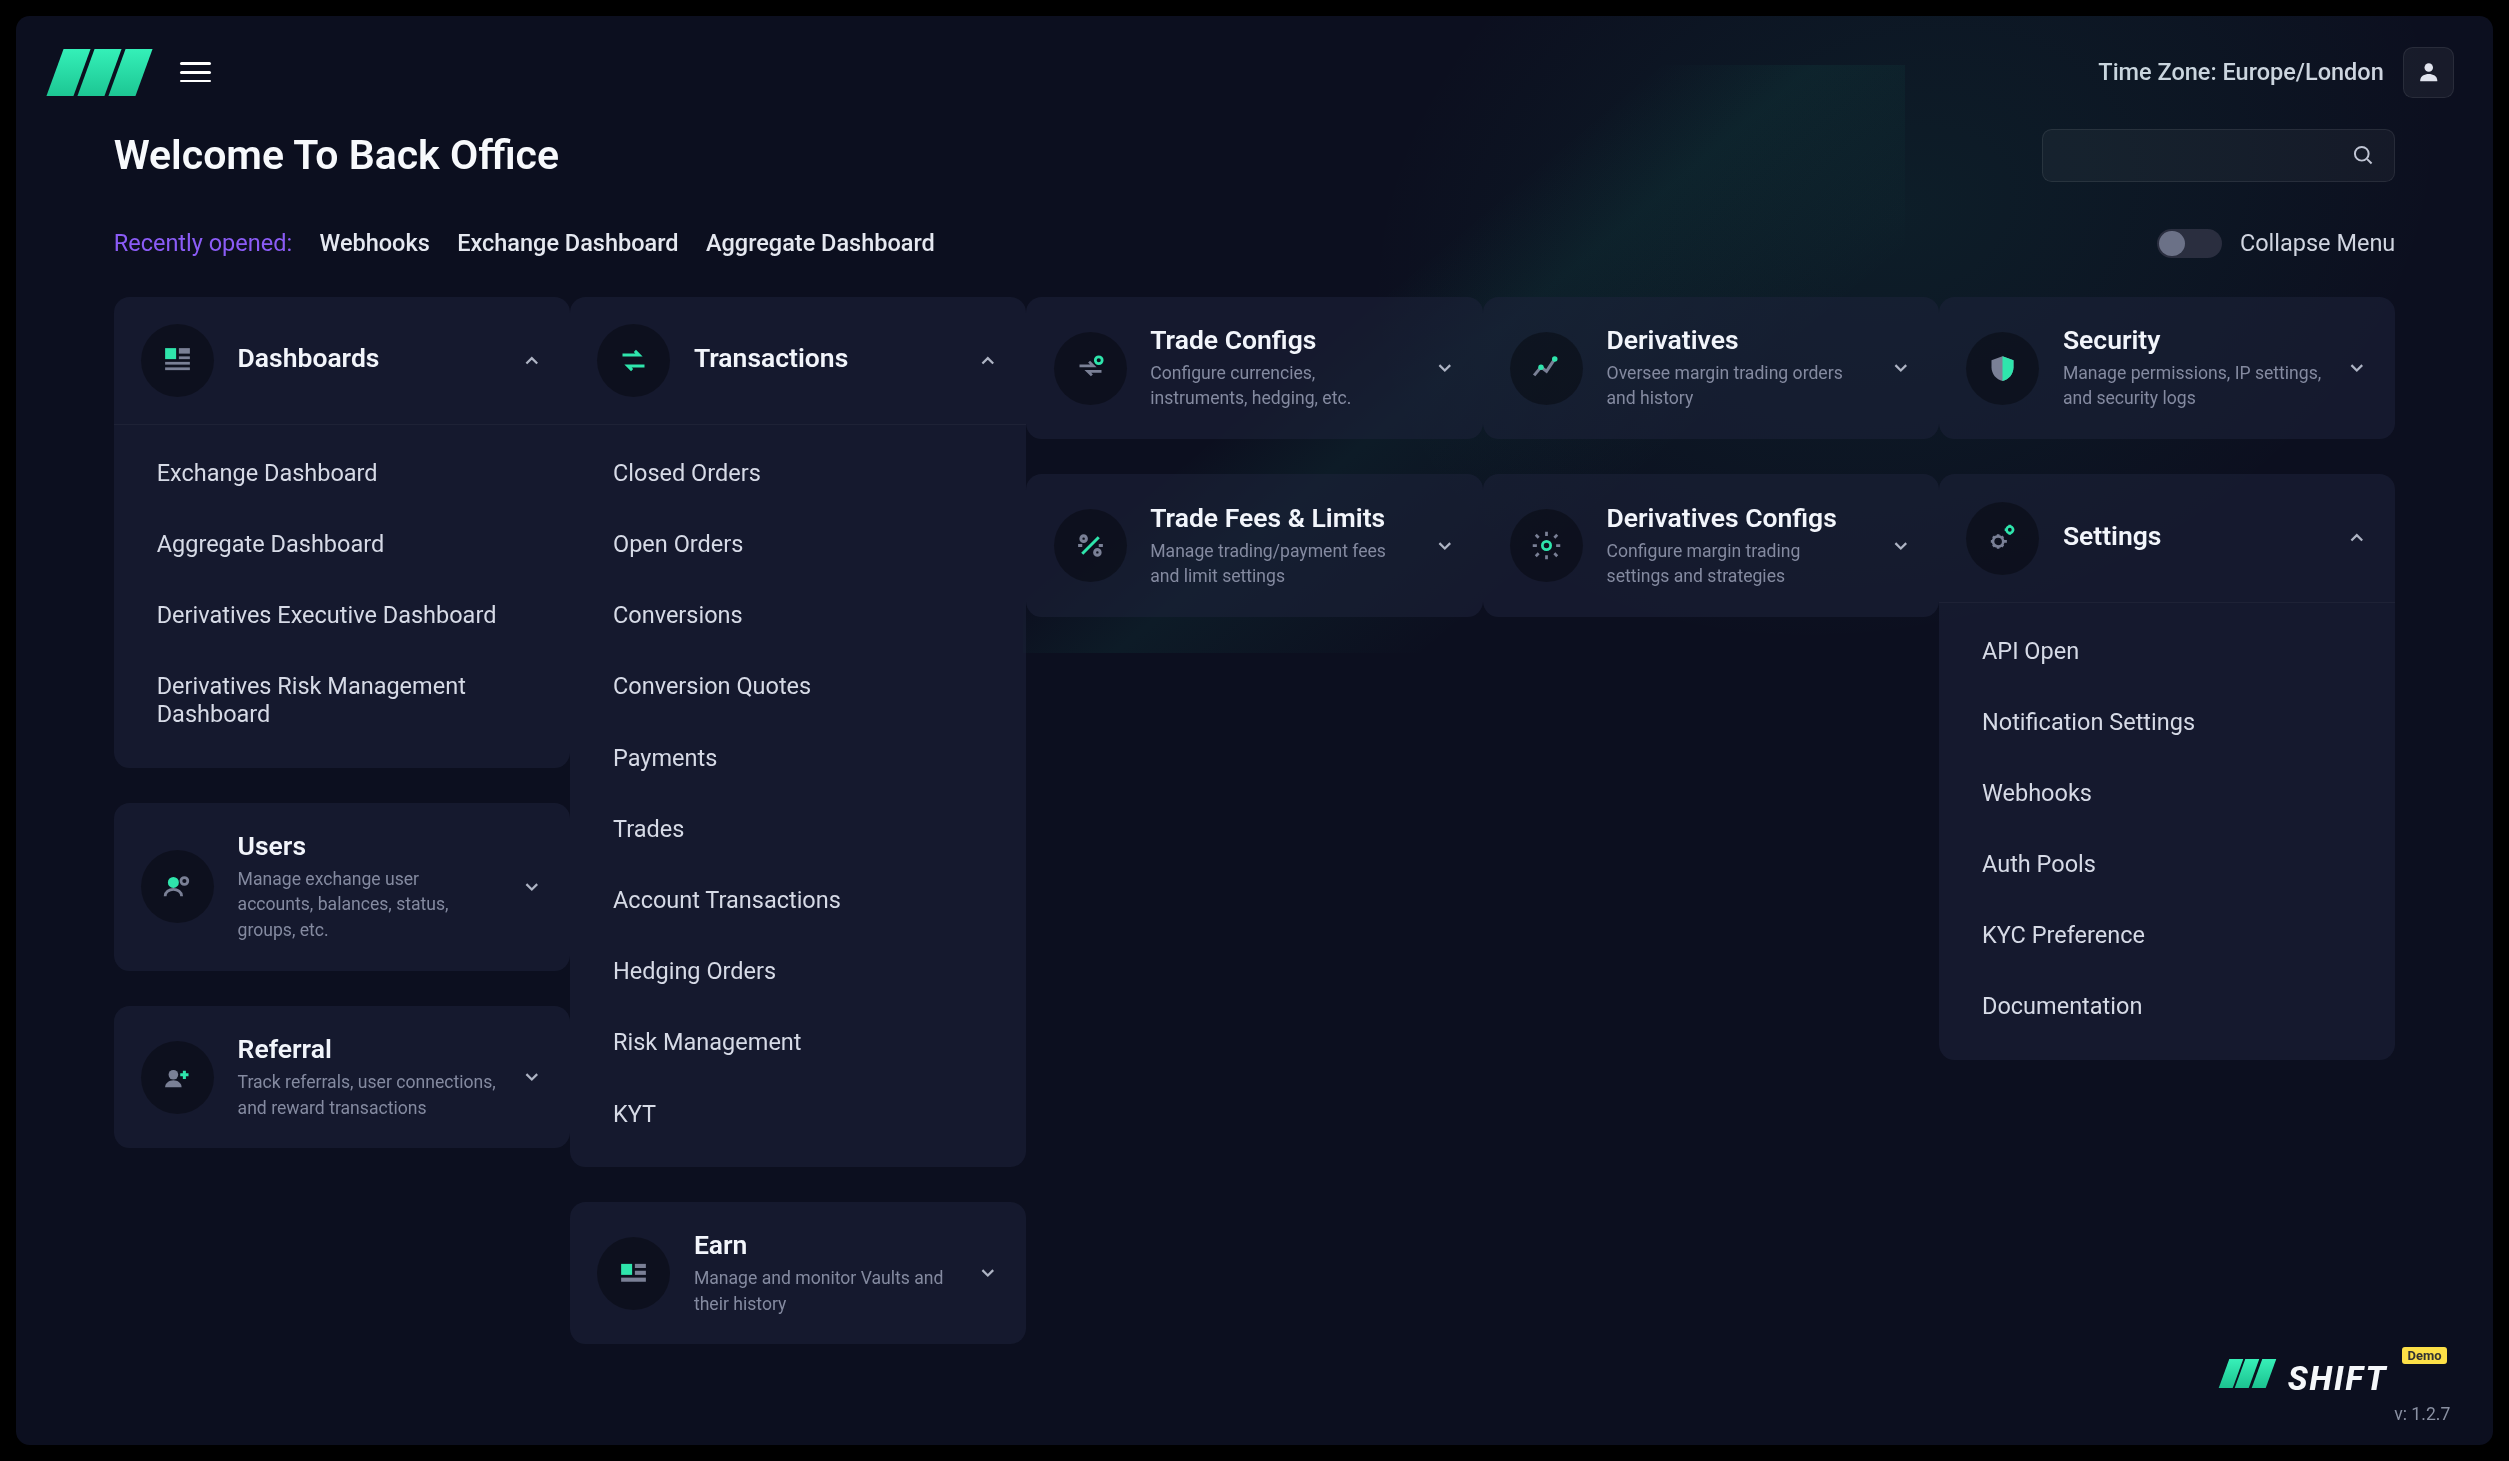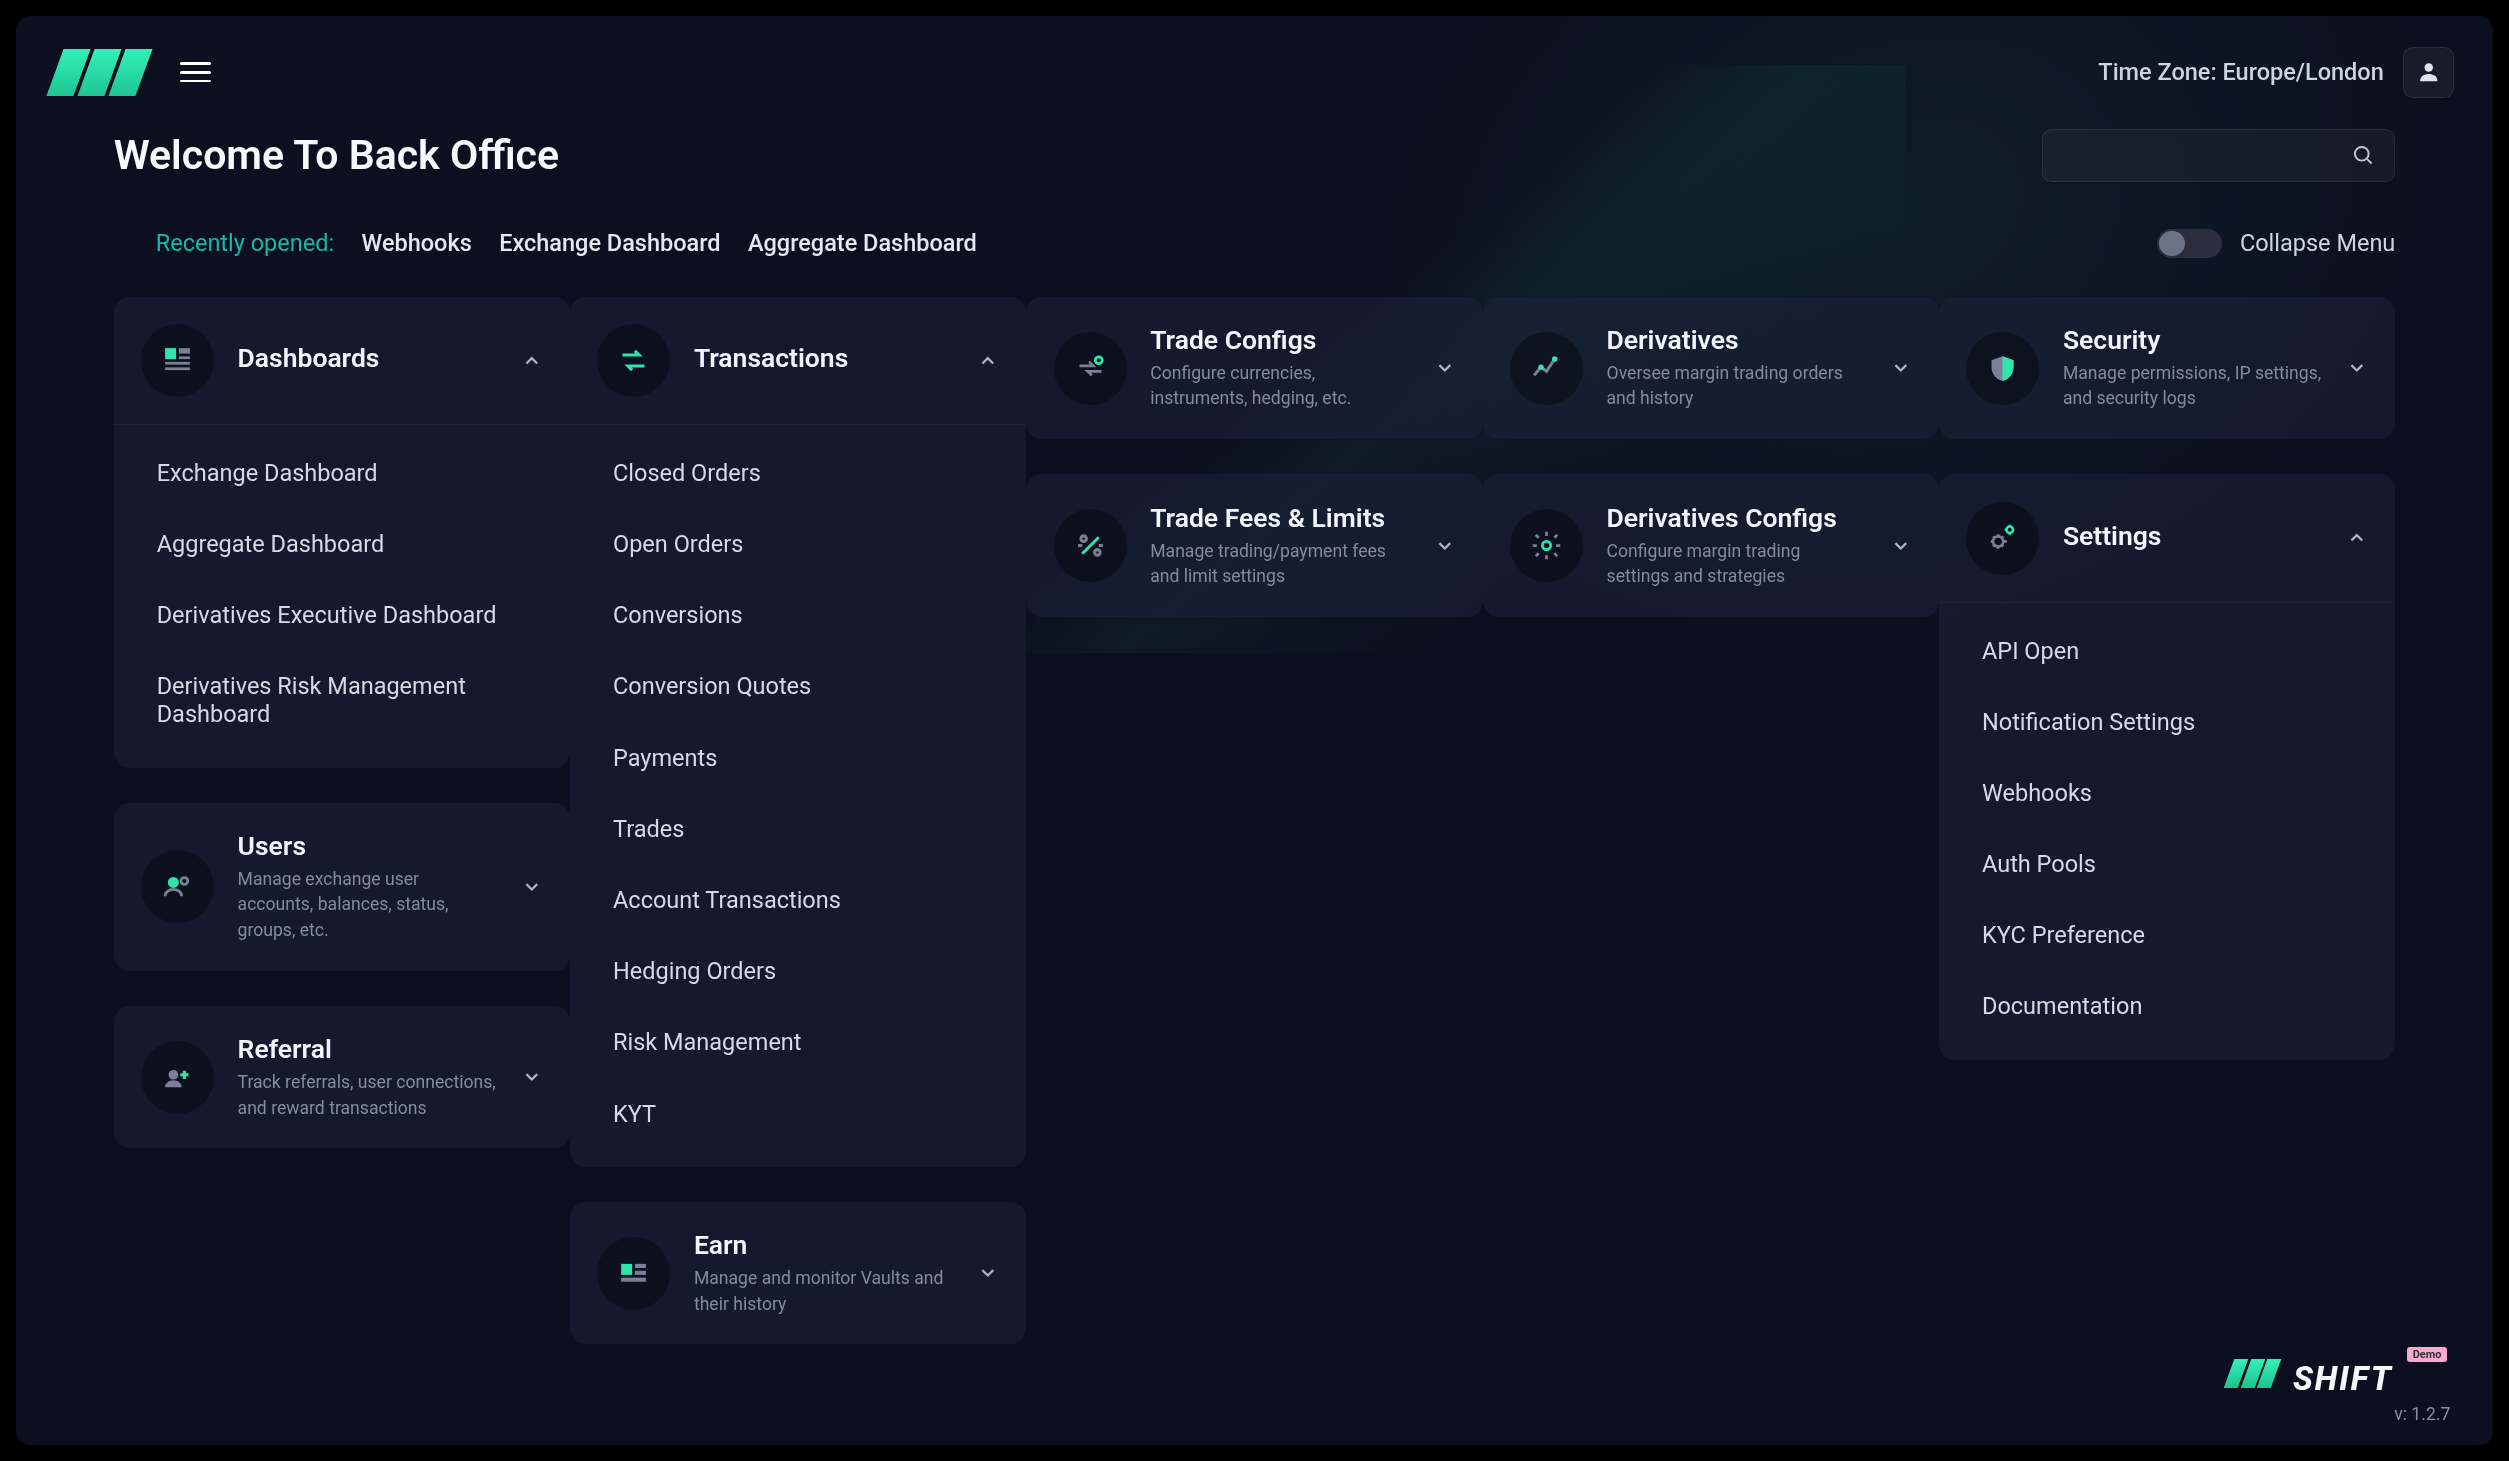--- a/index.html
+++ b/index.html
@@ -77,21 +77,21 @@
   width: 353px; height: 53px;
   background: rgba(255,255,255,0.04);
   border: 1px solid rgba(255,255,255,0.08);
   border-radius: 9.8px;
   display: flex; align-items: center; justify-content: flex-end;
   padding: 0 19.6px;
 }
 
 .recent-row { display: flex; align-items: center; justify-content: space-between; margin-bottom: 39px;}
 .recent-left { display:flex; align-items:center; gap: 27.4px; font-size: 23.5px;}
-.recent-label { color: #14b8a6; margin-left: 42px; }
+.recent-label { color: #8b5cf6; }
 .recent-link { color: #e5e8f0; cursor: pointer; font-weight: 500; }
 .collapse-group { display: flex; align-items: center; gap: 17.6px; justify-content: space-between; }
 .collapse-label { font-size: 23.5px; color: #d0d5e0; }
 .toggle {
   width: 65px; height: 29px; border-radius: 19.6px;
   background: #2a2e3f;
   position: relative; cursor: pointer;
 }
 .toggle-knob {
   width: 25.5px; height: 25.5px; border-radius: 50%;
@@ -137,21 +137,21 @@
 
 .footer-right {
   position: absolute;
   bottom: 21.6px; right: 43px;
   text-align: right;
 }
 .shift-logo { display:flex; align-items:flex-start; justify-content:flex-end; gap:17px; margin-bottom:5.9px;}
 .shift-bars { display:flex; gap:2.9px; }
 .shift-bars .bar { width:13.7px; height:29px; background:linear-gradient(180deg,#37f0b8,#1cc290); transform: skewX(-20deg);}
 .shift-text { font-size: 33px; font-weight: 800; letter-spacing: 2px; color:#f5f7fa; font-style: italic;}
-.shift-badge { font-size:11px; background:#f9a8d4; color:#333; padding:1px 5.9px; border-radius:2.9px; position:relative; top:-11.8px; left:-2.9px; font-weight:700;}
+.shift-badge { font-size:13px; background:#fde047; color:#333; padding:1px 5.9px; border-radius:2.9px; position:relative; top:-11.8px; left:-2.9px; font-weight:700;}
 .version { font-size: 17.6px; color:#8a90a2; }
 </style>
 </head>
 <body>
 
 <div class="app">
   <div class="bg-glow"></div>
   <div class="bg-glow2"></div>
 
   <div class="topbar">

